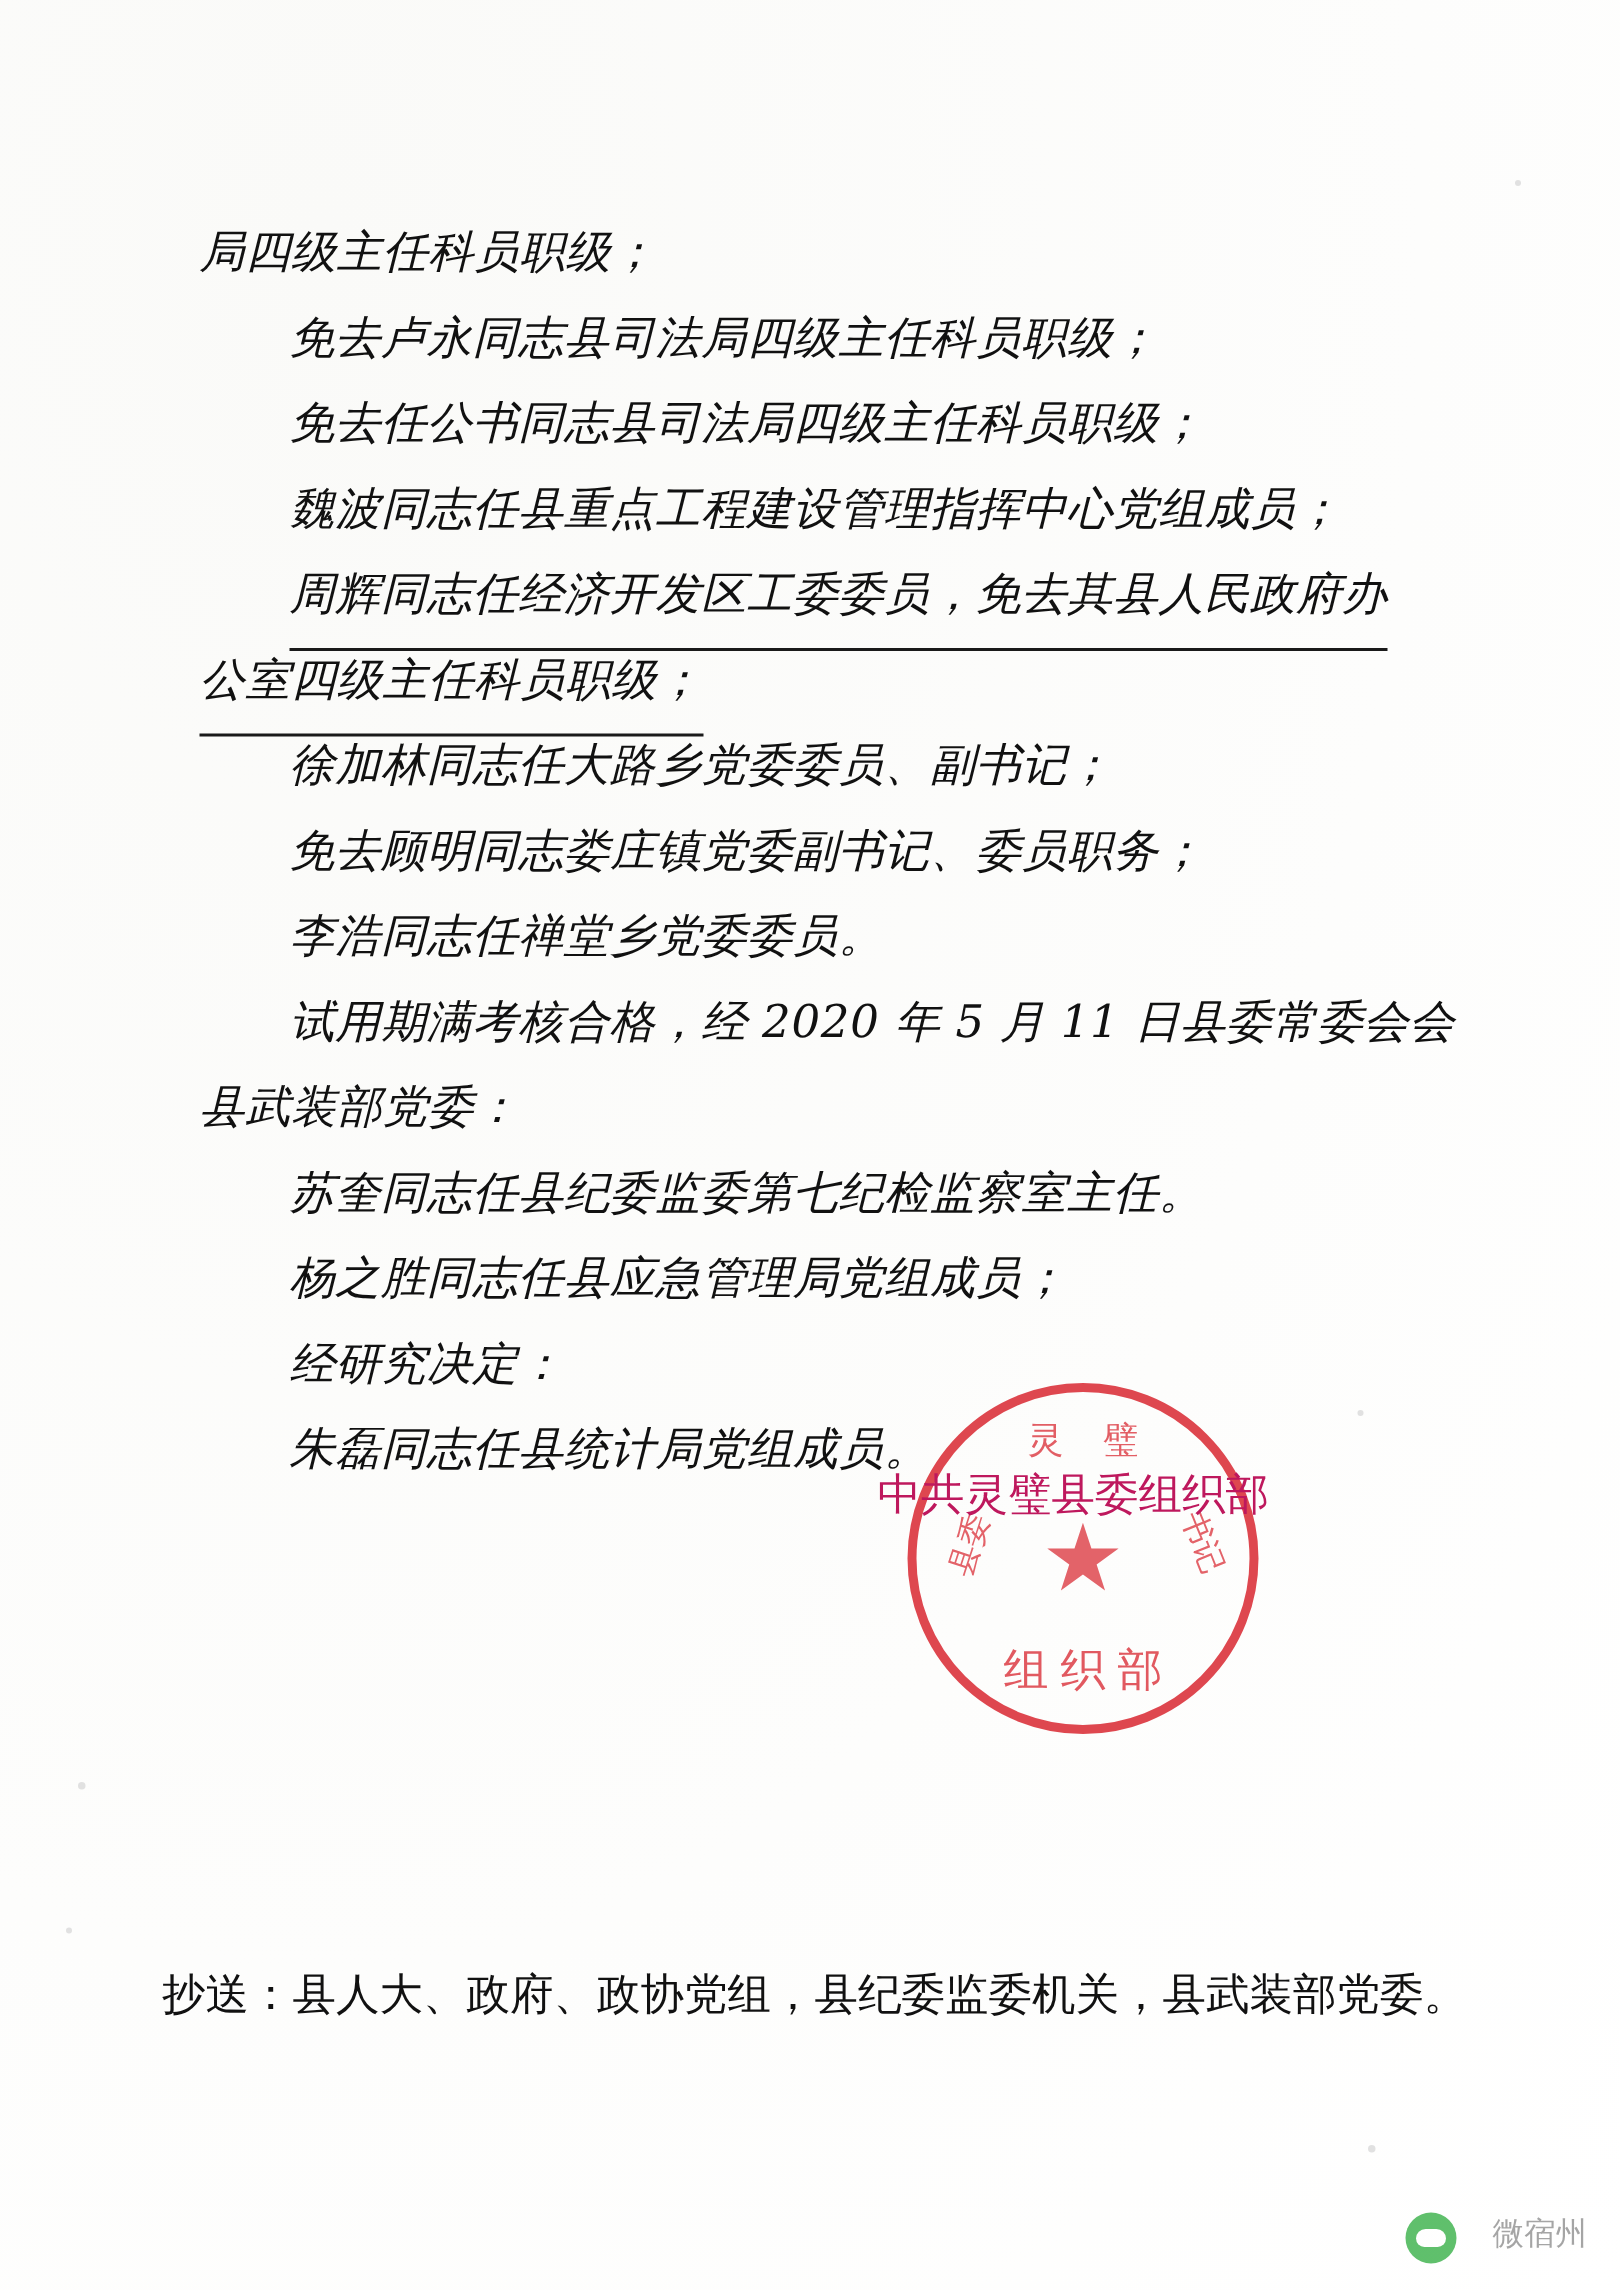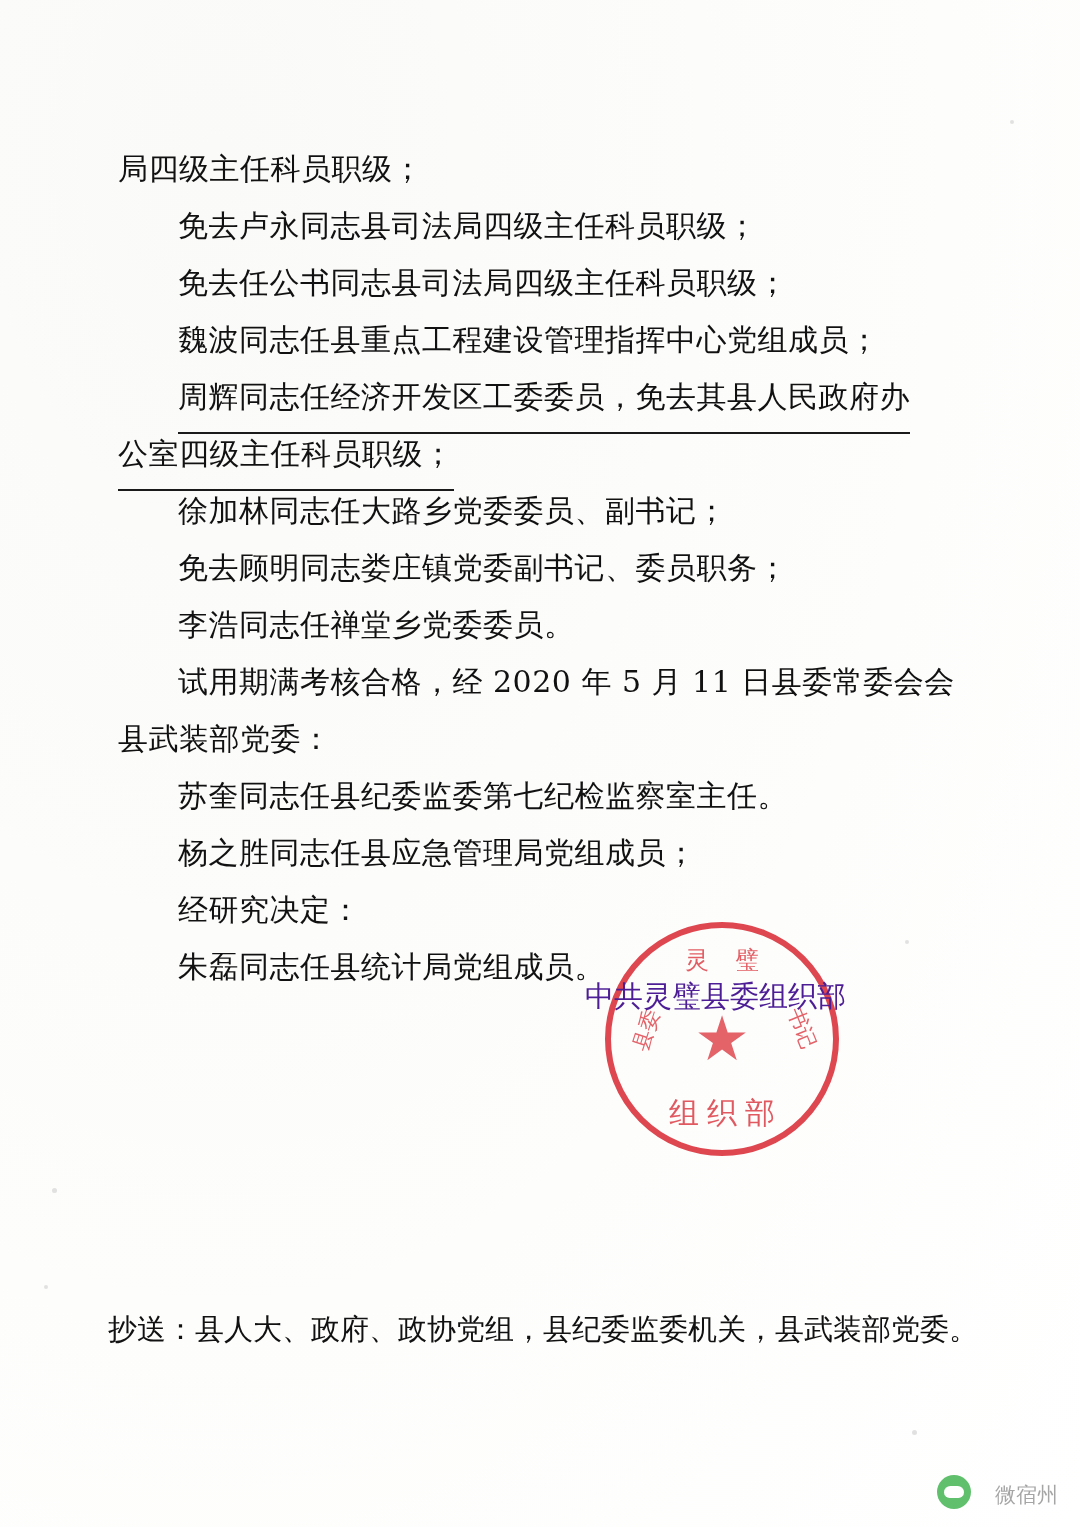--- a/index.html
+++ b/index.html
@@ -21,23 +21,24 @@
   #page:before {
     content: "";
     position: absolute;
     inset: 0;
     background:
       radial-gradient(ellipse at 20% 10%, rgba(250,250,248,1) 0%, rgba(253,253,252,1) 60%, rgba(255,255,255,1) 100%);
     pointer-events: none;
   }
   .doc-body {
     position: absolute;
-    left: 118px;
+    left: 133px;
     top: 140px;
     width: 848px;
+    font-style: italic;
   }
   .line {
     font-size: 30px;
     line-height: 57px;
     color: #111111;
     letter-spacing: 0.5px;
     white-space: pre;
   }
   .indent {
     text-indent: 60px;
@@ -49,21 +50,21 @@
   .sig-block {
     position: absolute;
     left: 585px;
     top: 968px;
     width: 320px;
     text-align: left;
   }
   .sig-line {
     font-size: 29px;
     line-height: 56px;
-    color: #4c1d95;
+    color: #be185d;
     white-space: pre;
   }
   .stamp {
     position: absolute;
     left: 605px;
     top: 922px;
     width: 222px;
     height: 222px;
     border: 6px solid #d8202a;
     border-radius: 50%;
@@ -129,21 +130,21 @@
     top: 1310px;
     font-size: 29px;
     color: #111111;
     white-space: pre;
   }
   .wm {
     position: absolute;
     right: 22px;
     bottom: 18px;
     display: flex;
-    align-items: flex-end;
+    align-items: flex-start;
     gap: 24px;
     opacity: 0.75;
   }
   .wm .wm-badge {
     width: 34px;
     height: 34px;
     border-radius: 50%;
     background: #2bab3c;
     position: relative;
   }

